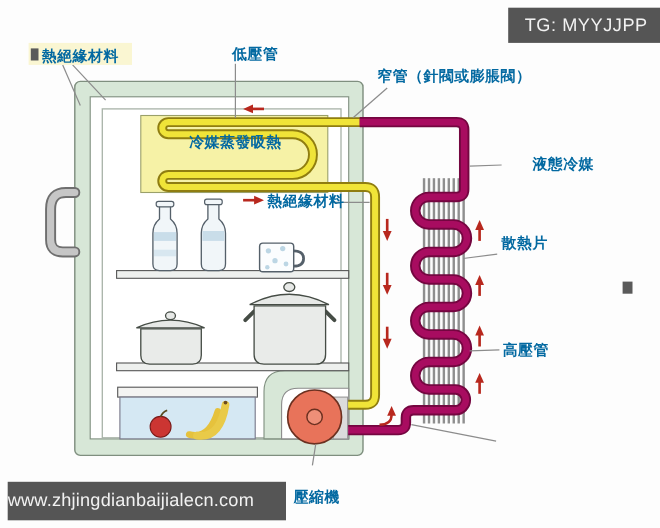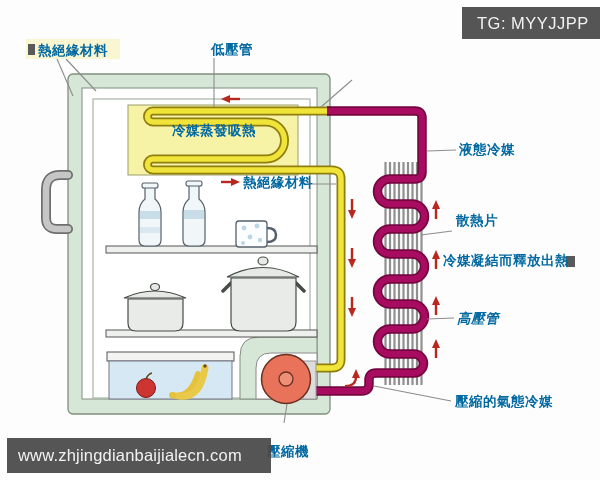--- a/index.html
+++ b/index.html
@@ -12,21 +12,21 @@
     position:absolute;white-space:nowrap;color:#0369a1;
     font-size:13.5px;font-weight:600;letter-spacing:0.5px;line-height:1;
   }
   .artifact{position:absolute;background:#5a5a5a;}
   .hl{position:absolute;background:#faf6d2;}
   .wm{
     position:absolute;background:rgba(72,72,72,0.93);color:#f2f2f2;
     display:flex;align-items:center;
   }
   #tg-badge{left:462px;top:7px;width:138px;height:32px;font-size:16.5px;padding-left:15px;letter-spacing:0.5px;}
-  #url-bar{left:7px;top:438px;width:253px;height:35px;font-size:16.5px;padding-left:11px;letter-spacing:0.2px;}
+  #url-bar{left:7px;top:438px;width:253px;height:35px;font-size:16.5px;letter-spacing:0.2px;}
 </style>
 </head>
 <body>
 
 <div id="stage">
 
 <svg id="diagram-svg" width="600" height="480" viewBox="0 0 600 480">
 
   <g>
     <rect x="68" y="74" width="262" height="340" rx="5" fill="#d7e7d7" stroke="#7f8f7f" stroke-width="1.3"></rect>
@@ -170,24 +170,23 @@
     <polygon points="352,378 360,378 356,369" stroke="none"></polygon>
   </g>
 </svg>
 
   <div class="hl" style="left:26px;top:39px;width:94px;height:20px;"></div>
   <div class="artifact" style="left:28px;top:44px;width:7px;height:11px;"></div>
   <div class="artifact" style="left:566px;top:256px;width:9px;height:11px;"></div>
 
   <div class="lbl" style="left:38px;top:44px;">熱絕緣材料</div>
   <div class="lbl" style="left:193px;top:43px;margin-left:18px;">低壓管</div>
+  <div class="lbl" style="left:343px;top:63px;">窄管（針閥或膨脹閥）</div>
   <div class="lbl" style="left:172px;top:125px;font-family:Liberation Mono, monospace;">冷媒蒸發吸熱</div>
   <div class="lbl" style="left:243px;top:176px;">熱絕緣材料</div>
-  <div class="lbl" style="left:459px;top:143px;">液態冷媒</div>
+  <div class="lbl" style="left:484px;top:143px;">液態冷媒</div>
   <div class="lbl" style="left:456px;top:214px;">散熱片</div>
-  <div class="lbl" style="left:443px;top:254px;">冷媒凝結而釋放出熱</div>
-  <div class="lbl" style="left:457px;top:312px;font-style:italic;">高壓管</div>
-  <div class="lbl" style="left:455px;top:395px;">壓縮的氣態冷媒</div>
+  <div class="lbl" style="left:457px;top:312px;">高壓管</div>
   <div class="lbl" style="left:267px;top:445px;">壓縮機</div>
 
   <div class="wm" id="tg-badge">TG: MYYJJPP</div>
   <div class="wm" id="url-bar">www.zhjingdianbaijialecn.com</div>
 </div>
 
 </body></html>

